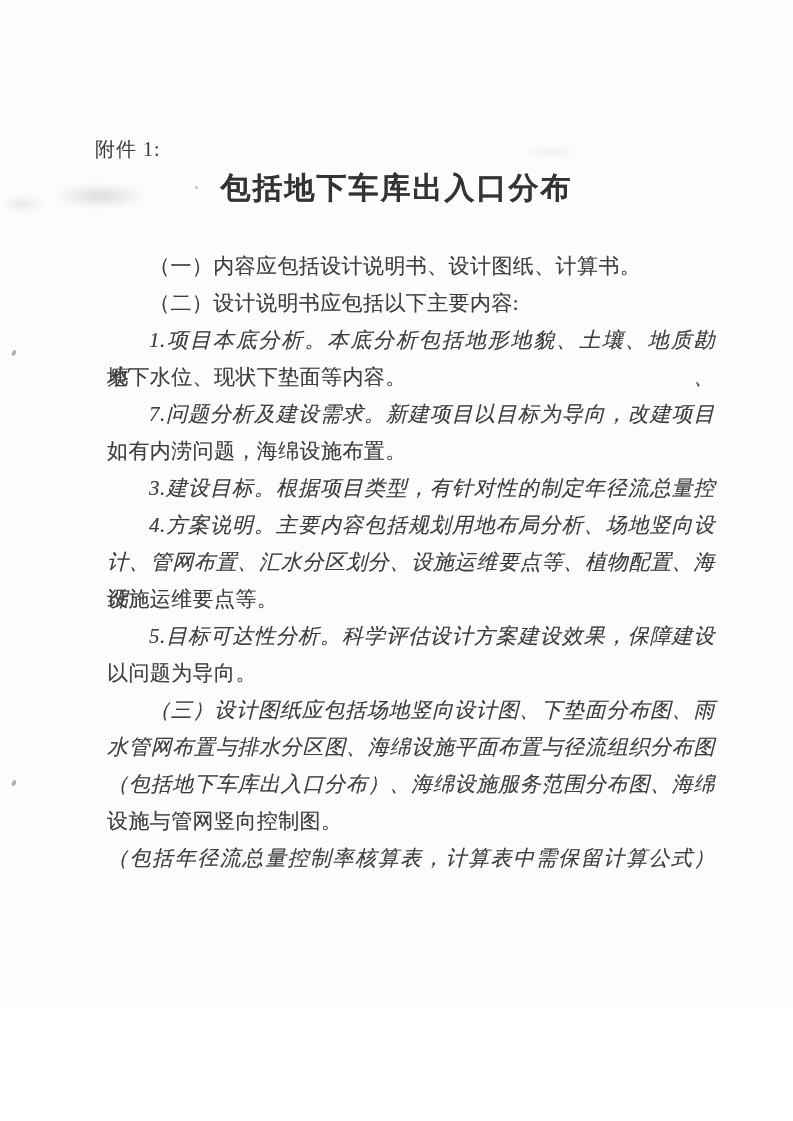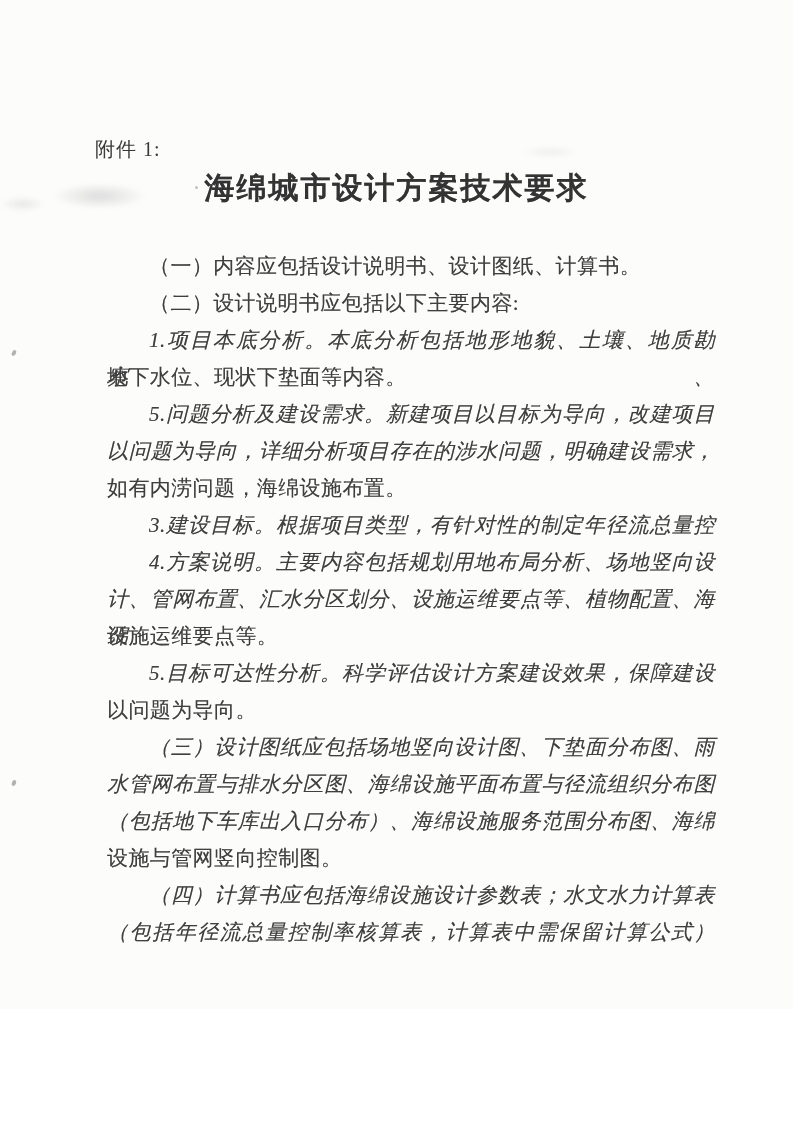--- a/index.html
+++ b/index.html
@@ -91,37 +91,35 @@
 
   <div class="smudge smudge-a"></div>
   <div class="smudge smudge-b"></div>
   <div class="smudge smudge-c"></div>
   <div class="speck speck-1"></div>
   <div class="speck speck-2"></div>
   <div class="speck speck-3"></div>
 
   <div class="attachment">附件 1:</div>
 
-  <div class="doc-title">海绵城市设计方案技术要求</div>
+  <div class="doc-title">包括地下车库出入口分布</div>
 
   <div class="body-block">
     <div class="line indent">（一）内容应包括设计说明书、设计图纸、计算书。</div>
     <div class="line indent">（二）设计说明书应包括以下主要内容:</div>
     <div class="line indent full">1.项目本底分析。本底分析包括地形地貌、土壤、地质勘察、</div>
     <div class="line">地下水位、现状下垫面等内容。</div>
-    <div class="line indent full">5.问题分析及建设需求。新建项目以目标为导向，改建项目</div>
-    <div class="line full">以问题为导向，详细分析项目存在的涉水问题，明确建设需求，</div>
+    <div class="line indent full">7.问题分析及建设需求。新建项目以目标为导向，改建项目</div>
     <div class="line">如有内涝问题，海绵设施布置。</div>
     <div class="line indent full">3.建设目标。根据项目类型，有针对性的制定年径流总量控</div>
     <div class="line indent full">4.方案说明。主要内容包括规划用地布局分析、场地竖向设</div>
     <div class="line full">计、管网布置、汇水分区划分、设施运维要点等、植物配置、海绵</div>
     <div class="line">设施运维要点等。</div>
     <div class="line indent full">5.目标可达性分析。科学评估设计方案建设效果，保障建设</div>
     <div class="line">以问题为导向。</div>
     <div class="line indent full">（三）设计图纸应包括场地竖向设计图、下垫面分布图、雨</div>
     <div class="line full">水管网布置与排水分区图、海绵设施平面布置与径流组织分布图</div>
     <div class="line full">（包括地下车库出入口分布）、海绵设施服务范围分布图、海绵</div>
     <div class="line">设施与管网竖向控制图。</div>
-    <div class="line indent full">（四）计算书应包括海绵设施设计参数表；水文水力计算表</div>
     <div class="line full">（包括年径流总量控制率核算表，计算表中需保留计算公式）</div>
   </div>
 
 </div>
 
 </body></html>

